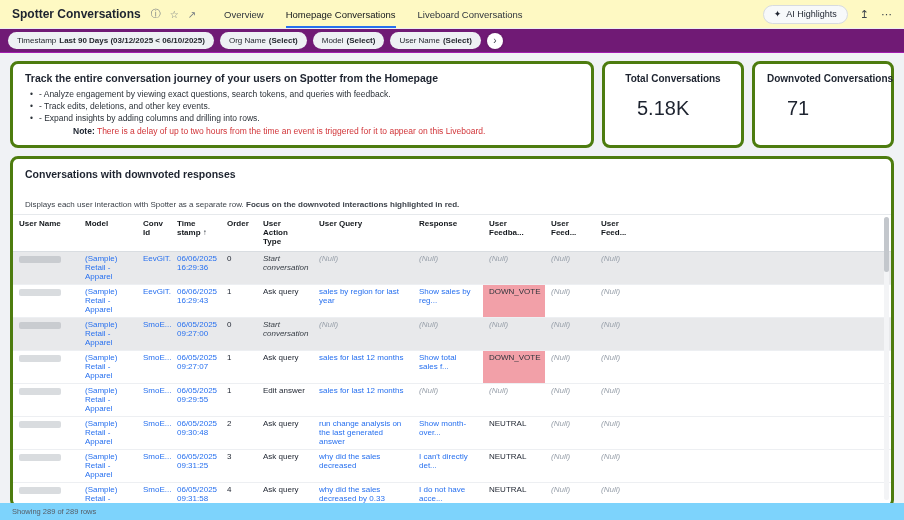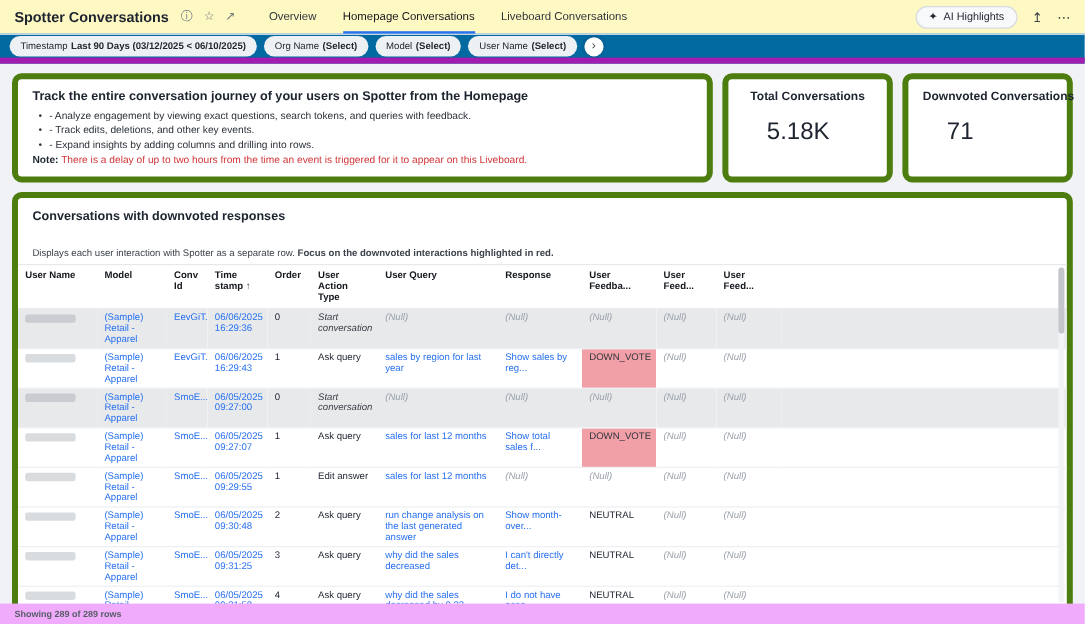--- a/index.html
+++ b/index.html
@@ -12,34 +12,34 @@
   .title-icons { display:flex; align-items:center; gap:9px; color:#6f7780; font-size:10px; margin-left:2px; }
   .title-icons span { cursor:pointer; }
   .tabs { display:flex; gap:22px; margin-left:20px; height:28px; }
   .tab { display:flex; align-items:center; font-size:9.5px; color:#2f353d; border-bottom:2px solid transparent; padding-top:2px; cursor:pointer; white-space:nowrap;text-align:center; }
   .tab.active { font-weight:400; color:#12151a; border-bottom-color:#2770ef; }
   .topbar-right { margin-left:auto; display:flex; align-items:center; gap:12px; }
   .ai-btn { display:flex; align-items:center; gap:5px; border:1px solid #d7dbe0; background:#f7f9fa; border-radius:13px; height:19px; padding:0 10px; font-size:9px; color:#1d232f; cursor:pointer; white-space:nowrap; }
   .icon-btn { color:#3c434b; font-size:11px; cursor:pointer; }
 
   
-  .filterbar { height:25px; background:#0369a1; border-top:1px solid #eef0f3; border-bottom:5px solid #a21caf; display:flex; align-items:center; gap:6px; padding:0 8px; }
+  .filterbar { height:25px; background:#701a75; border-top:1px solid #eef0f3; border-bottom:1px solid #a21caf; display:flex; align-items:center; gap:6px; padding:0 8px; }
   .chip { background:#eef1f4; border-radius:11px; height:17px; display:flex; align-items:center; padding:0 9px; font-size:8px; color:#23272e; cursor:pointer; white-space:nowrap; }
   .chip b { margin-left:3px; }
   .chev { width:16px; height:16px; border-radius:50%; background:#fff; box-shadow:0 0 3px rgba(0,0,0,.25); display:flex; align-items:center; justify-content:center; font-size:10px; color:#3c434b; cursor:pointer; }
 
   
   .content { padding:8px 10px 0; }
   .cards-row { display:flex; gap:8px; align-items:stretch; }
-  .card { background:#fff; border:5px solid #4d7c0f; border-radius:8px; }
+  .card { background:#fff; border:3px solid #4d7c0f; border-radius:8px; }
   .info-card { flex:1; padding:8px 12px; }
   .info-title { font-size:10.5px; font-weight:700; margin-bottom:4px; }
   .bullet { font-size:8.5px; color:#2b3138; line-height:12px; padding-left:14px; position:relative; }
   .bullet::before { content:"\2022"; position:absolute; left:5px; }
-  .note { font-size:8.5px; line-height:12px; margin-top:1px; }
+  .note { font-size:8.5px; line-height:12px; margin-top:1px;margin-left:48px; }
   .note .red { color:#d13438; }
   .kpi-card { width:142px; padding:9px 12px; }
   .kpi-title { font-size:10px; font-weight:700; white-space:nowrap;text-align:center; }
   .kpi-value { font-size:20px; margin-top:13px; font-weight:400;margin-left:20px; }
 
   
   .table-card { margin-top:8px; height:352px; overflow:hidden; position:relative; padding-top:9px; }
   .tc-title { font-size:10.5px; font-weight:700; padding:0 12px; }
   .tc-sub { font-size:8px; color:#3c424a; padding:0 12px; margin-top:20px; }
   table { border-collapse:collapse; table-layout:fixed; width:100%; margin-top:5px; }
@@ -49,21 +49,21 @@
   .link { color:#2770ef; }
   .nullv { color:#9aa2ac; font-style:italic; }
   .ital { font-style:italic; color:#3a4048; }
   .downvote { background:#f2a0a8 !important; color:#2f343b; }
   .redacted { width:42px; height:7px; background:#d9dcdf; border-radius:2px; margin-top:2px; }
   tr.start-row .redacted { background:#c9ccd0; }
   .sort { color:#3c434b; }
   .vscroll { position:absolute; top:58px; right:2px; bottom:5px; width:5px; background:#f3f4f6; border-radius:3px; }
   .vthumb { width:5px; height:55px; background:#c3c7cc; border-radius:3px; cursor:pointer; }
 
-  .bottombar { position:absolute; left:0; right:0; bottom:0; height:17px; background:#f0abfc; display:flex; align-items:center; padding:0 12px; font-size:7.5px; color:#565d66;font-weight:bold; }
+  .bottombar { position:absolute; left:0; right:0; bottom:0; height:17px; background:#7dd3fc; display:flex; align-items:center; padding:0 12px; font-size:7.5px; color:#565d66; }
 </style>
 </head>
 <body>
 
 <div class="topbar">
   <div class="page-title">Spotter Conversations</div>
   <div class="title-icons">
     <span>ⓘ</span>
     <span>☆</span>
     <span>↗</span>

